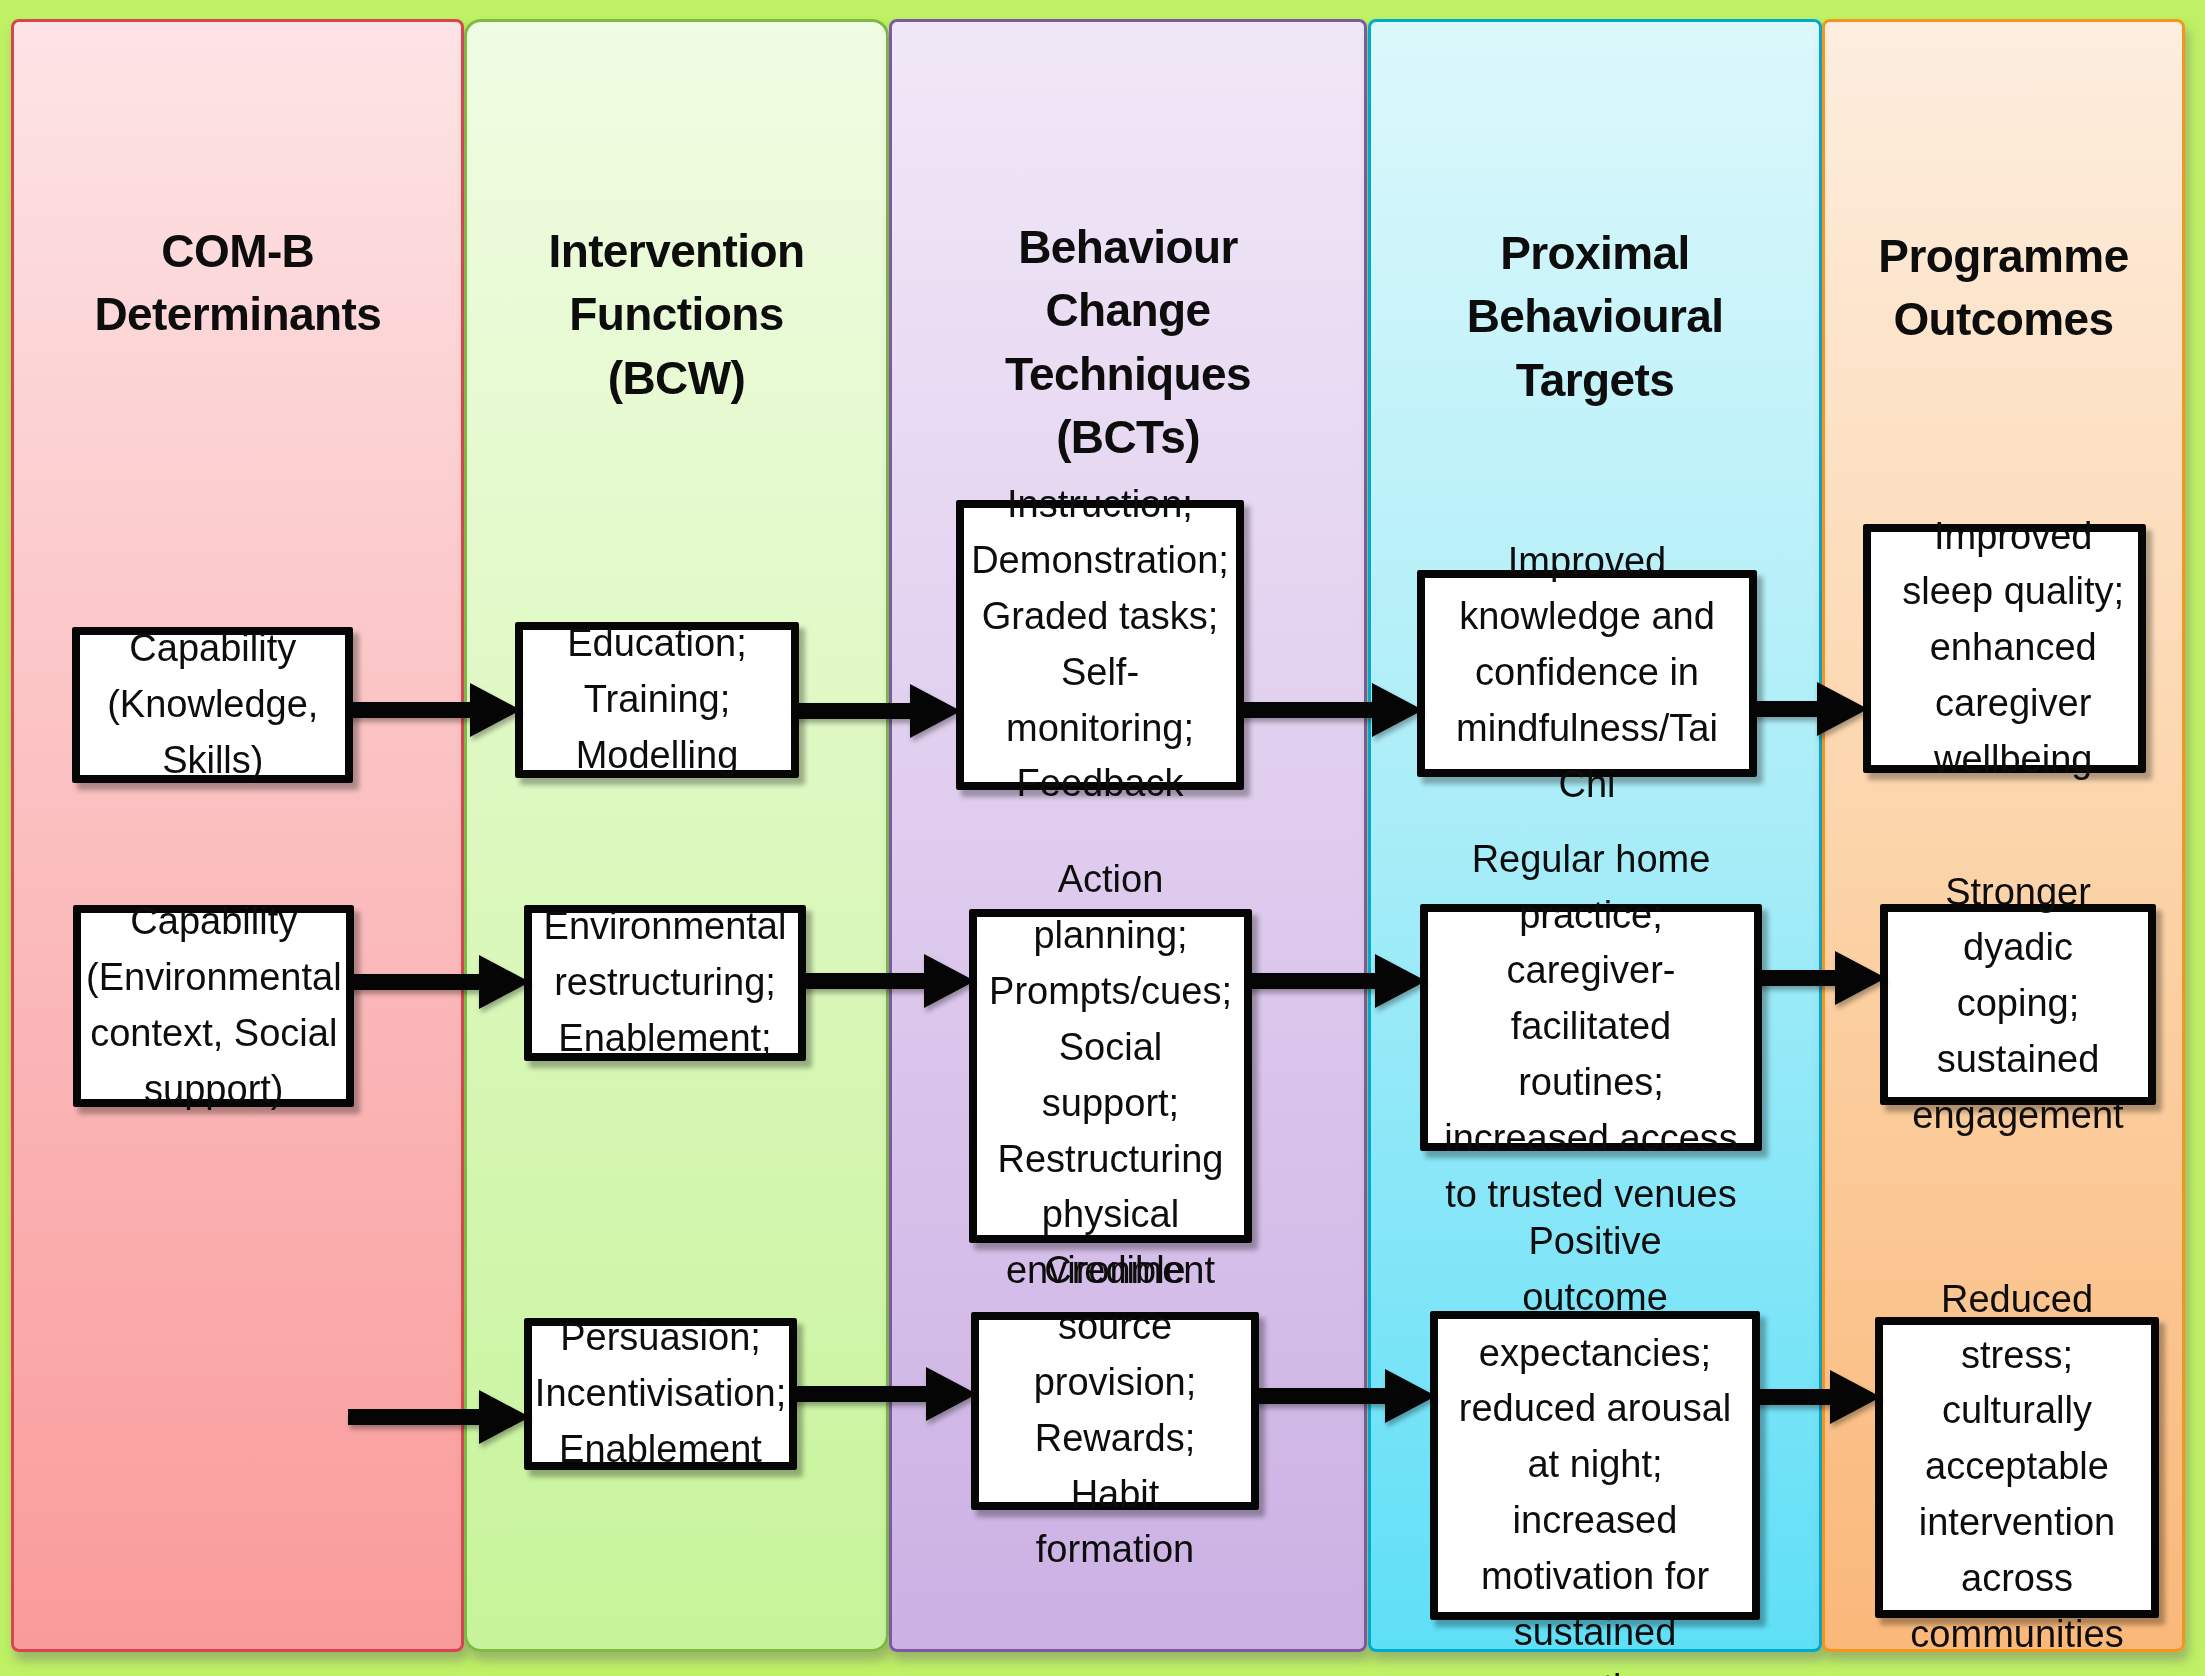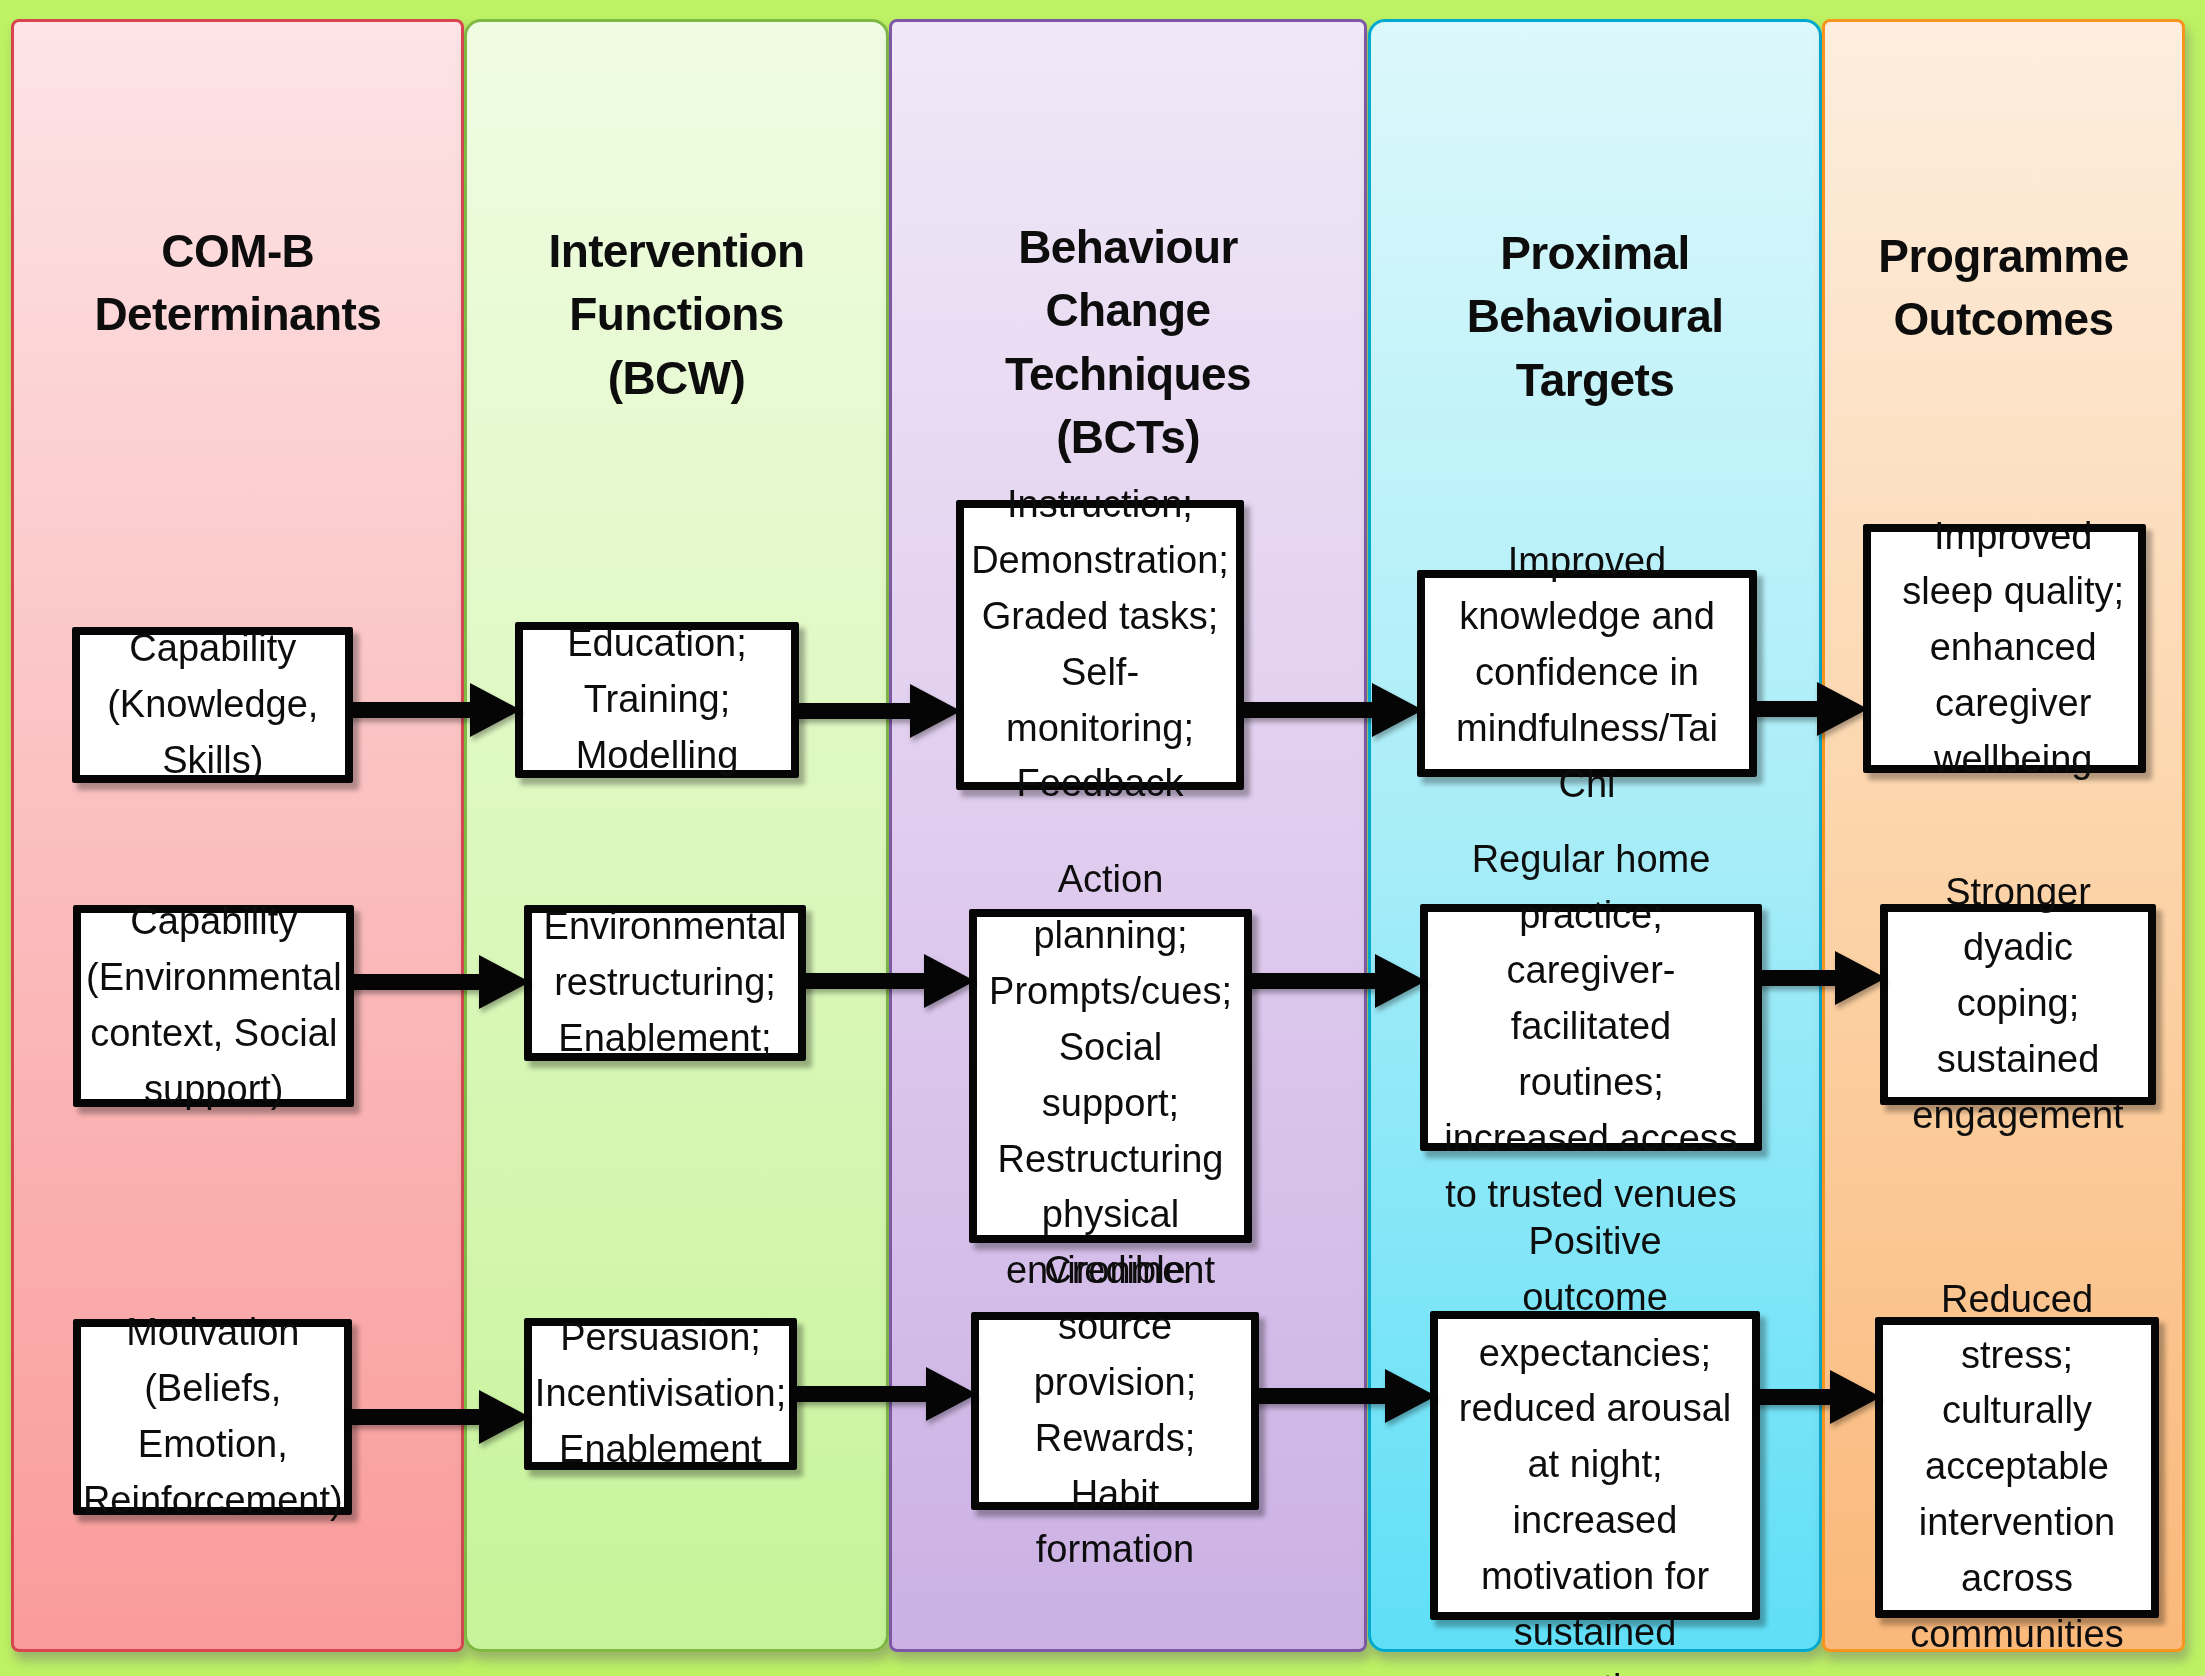--- a/index.html
+++ b/index.html
@@ -8,21 +8,21 @@
     font-family:"Liberation Sans","DejaVu Sans",sans-serif;color:#0d0d0d;
   }
   .panel{
     position:absolute;top:18.7px;height:1633px;box-sizing:border-box;
     border:3.4px solid #000;border-radius:8px;
     box-shadow:3.4px 9px 10.2px rgba(110,110,110,.45);
   }
   #p1{left:11.3px;width:453px;border-color:#D9454F;background:linear-gradient(180deg,#FDE4E6 0%,#FBBDBE 52%,#FA9B9B 100%);}
   #p2{left:464px;width:425px;border-color:#7EB944;background:linear-gradient(180deg,#F0FCE3 0%,#DCF8BD 52%,#C7F49A 100%);border-radius:17px;}
   #p3{left:889px;width:478px;border-color:#7D58A4;background:linear-gradient(180deg,#F1E8F7 0%,#DFCBEE 52%,#CBB1E4 100%);}
-  #p4{left:1368px;width:454px;border-color:#00A9CE;background:linear-gradient(180deg,#DCF8FB 0%,#A8EDF8 50%,#5FDFF7 100%);border-radius:17px;}
+  #p4{left:1368px;width:454px;border-color:#00A9CE;background:linear-gradient(180deg,#DCF8FB 0%,#A8EDF8 50%,#5FDFF7 100%);}
   #p5{left:1822px;width:363px;border-color:#F7941E;background:linear-gradient(180deg,#FDEEDF 0%,#FCD5AB 50%,#FAB87A 100%);}
 
   .hdr{
     position:absolute;left:0;right:0;text-align:center;font-weight:bold;
     font-size:46px;line-height:1.38;letter-spacing:-0.6px;white-space:pre-line;
   }
   #h1{top:160px}#h2{top:160px}#h3{top:156px}#h4{top:162px}#h5{top:165px}
 
   .node{
     position:absolute;background:#ffffff;border:8px solid #060606;border-radius:2.3px;
@@ -73,21 +73,20 @@
 </head>
 <body>
 
 <div id="canvas">
 
   <section class="panel" id="p1">
     <h2 class="hdr" id="h1">COM-B
 Determinants</h2>
     <div class="node" id="b11">Capability (Knowledge, Skills)</div>
     <div class="node" id="b21">Capability (Environmental context, Social support)</div>
-    <div class="node" id="b31">Motivation (Beliefs, Emotion, Reinforcement)</div>
   </section>
 
   <section class="panel" id="p2">
     <h2 class="hdr" id="h2">Intervention
 Functions
 (BCW)</h2>
     <div class="node" id="b12">Education; Training; Modelling</div>
     <div class="node" id="b22">Environmental restructuring; Enablement;</div>
     <div class="node" id="b32">Persuasion; Incentivisation; Enablement</div>
   </section>

